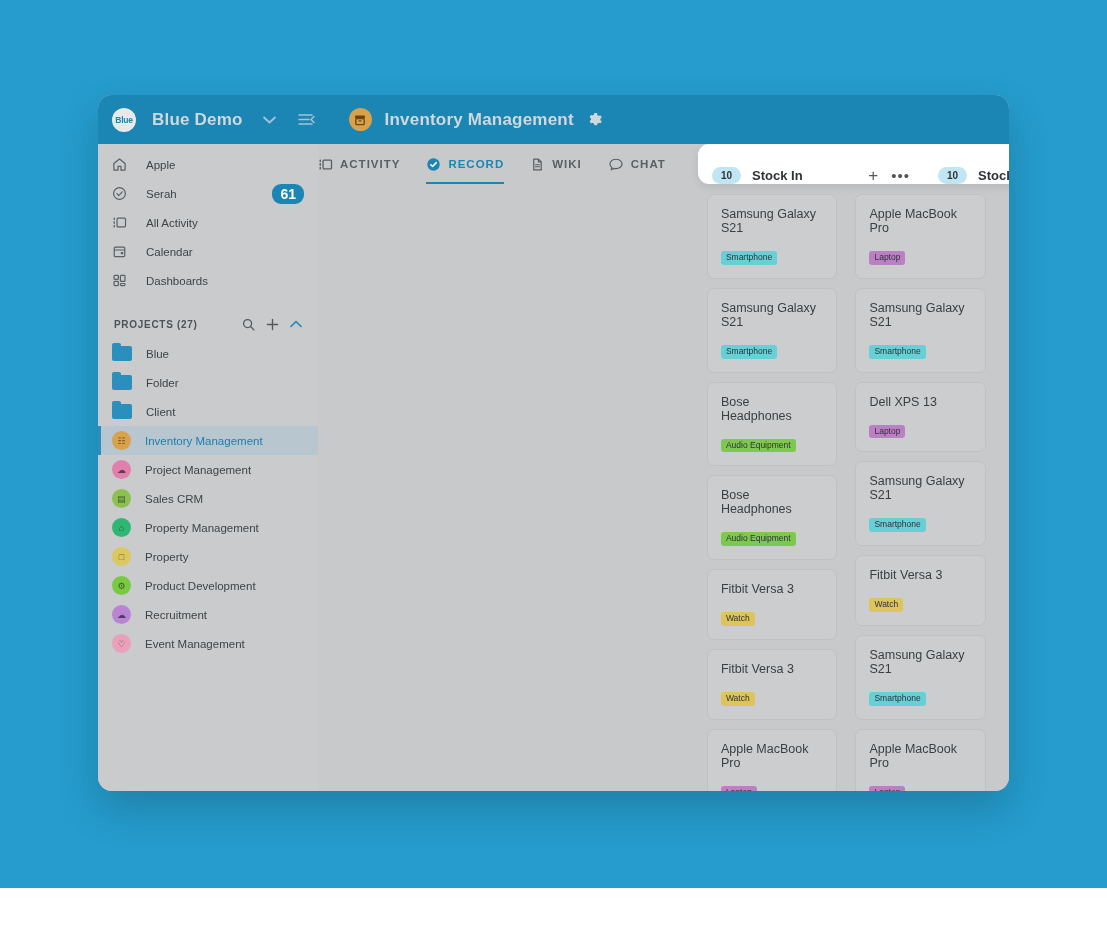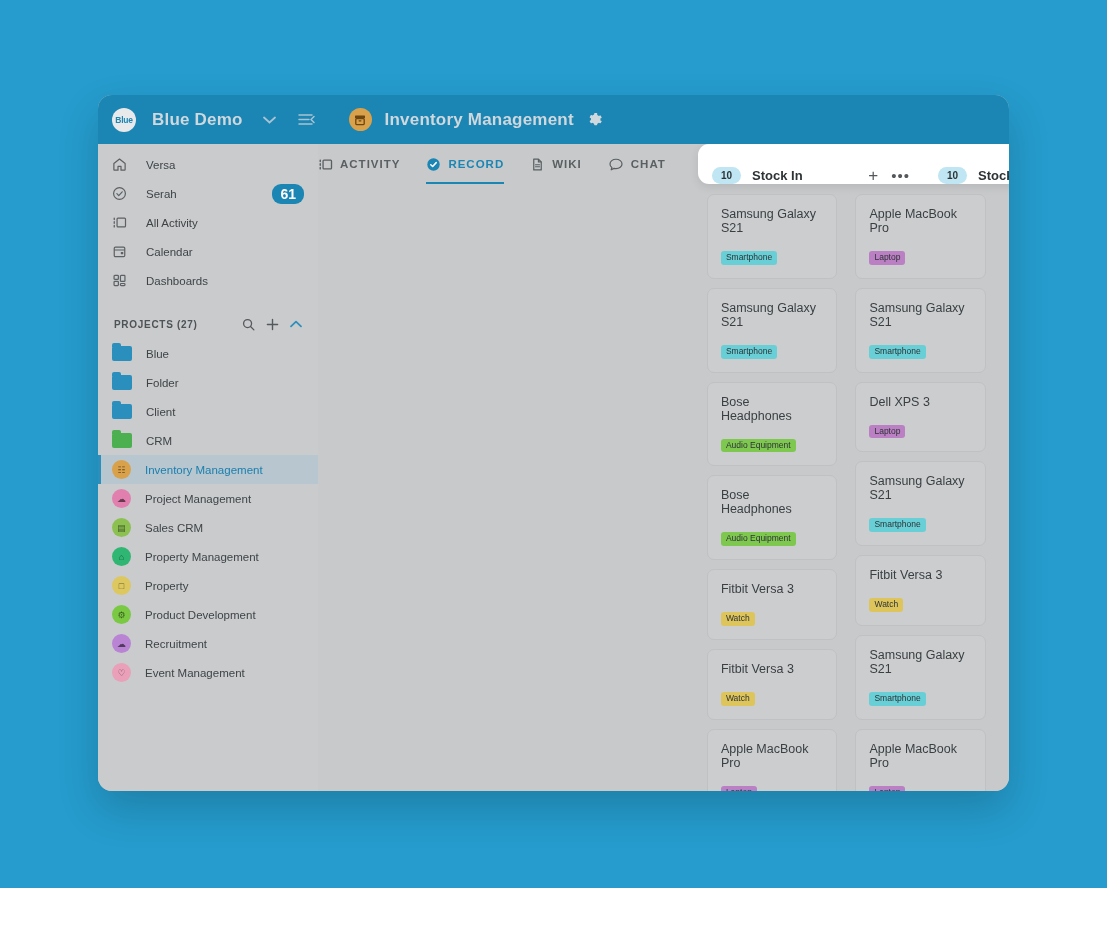--- a/index.html
+++ b/index.html
@@ -199,21 +199,21 @@
     <div class="body">
 
       <div class="sidebar">
         <div id="nav-list">
             <div class="nav-item">
               <span class="nav-ico">
                 <svg width="15" height="15" viewBox="0 0 16 16">
                   <path d="M2 7L8 2.2L14 7v6.4a.6.6 0 01-.6.6H9.6V10H6.4v4H2.6a.6.6 0 01-.6-.6V7z" fill="none" stroke="#5d6164" stroke-width="1.3" stroke-linejoin="round"></path>
                 </svg>
               </span>
-              <span class="nav-label">Versa</span>
+              <span class="nav-label">Apple</span>
             </div>
             <div class="nav-item">
               <span class="nav-ico">
                 <svg width="15" height="15" viewBox="0 0 16 16">
                   <circle cx="8" cy="8" r="6.3" fill="none" stroke="#5d6164" stroke-width="1.3"></circle>
                   <path d="M5.2 8.2l2 2 3.7-4" fill="none" stroke="#5d6164" stroke-width="1.3" stroke-linecap="round" stroke-linejoin="round"></path>
                 </svg>
               </span>
               <span class="nav-label">Serah</span>
               <span class="nav-count">61</span>
@@ -277,24 +277,20 @@
               <span class="folder-ico" style="background:#2b8fbd"></span>
               <span class="proj-label">Blue</span>
             </div>
             <div class="proj-item">
               <span class="folder-ico" style="background:#2b8fbd"></span>
               <span class="proj-label">Folder</span>
             </div>
             <div class="proj-item">
               <span class="folder-ico" style="background:#2b8fbd"></span>
               <span class="proj-label">Client</span>
-            </div>
-            <div class="proj-item">
-              <span class="folder-ico" style="background:#4caf50"></span>
-              <span class="proj-label">CRM</span>
             </div>
             <div class="proj-item active">
               <span class="circ-ico" style="background:#d9a14a">☷</span>
               <span class="proj-label">Inventory Management</span>
             </div>
             <div class="proj-item">
               <span class="circ-ico" style="background:#e17fae">☁</span>
               <span class="proj-label">Project Management</span>
             </div>
             <div class="proj-item">
@@ -391,21 +387,21 @@
                 <div class="card"><div class="card-title">Samsung Galaxy S21</div><span class="tag" style="background:#68cfd6">Smartphone</span></div>
                 <div class="card"><div class="card-title">Bose Headphones</div><span class="tag" style="background:#7ec850">Audio Equipment</span></div>
                 <div class="card"><div class="card-title">Bose Headphones</div><span class="tag" style="background:#7ec850">Audio Equipment</span></div>
                 <div class="card"><div class="card-title">Fitbit Versa 3</div><span class="tag" style="background:#ddc55c">Watch</span></div>
                 <div class="card"><div class="card-title">Fitbit Versa 3</div><span class="tag" style="background:#ddc55c">Watch</span></div>
                 <div class="card"><div class="card-title">Apple MacBook Pro</div><span class="tag" style="background:#bb7fc4">Laptop</span></div>
               </div>
               <div class="column">
                 <div class="card"><div class="card-title">Apple MacBook Pro</div><span class="tag" style="background:#bb7fc4">Laptop</span></div>
                 <div class="card"><div class="card-title">Samsung Galaxy S21</div><span class="tag" style="background:#68cfd6">Smartphone</span></div>
-                <div class="card"><div class="card-title">Dell XPS 3</div><span class="tag" style="background:#bb7fc4">Laptop</span></div>
+                <div class="card"><div class="card-title">Dell XPS 13</div><span class="tag" style="background:#bb7fc4">Laptop</span></div>
                 <div class="card"><div class="card-title">Samsung Galaxy S21</div><span class="tag" style="background:#68cfd6">Smartphone</span></div>
                 <div class="card"><div class="card-title">Fitbit Versa 3</div><span class="tag" style="background:#ddc55c">Watch</span></div>
                 <div class="card"><div class="card-title">Samsung Galaxy S21</div><span class="tag" style="background:#68cfd6">Smartphone</span></div>
                 <div class="card"><div class="card-title">Apple MacBook Pro</div><span class="tag" style="background:#bb7fc4">Laptop</span></div>
               </div>
             </div>
         </div>
       </div>
     </div>
   </div>

